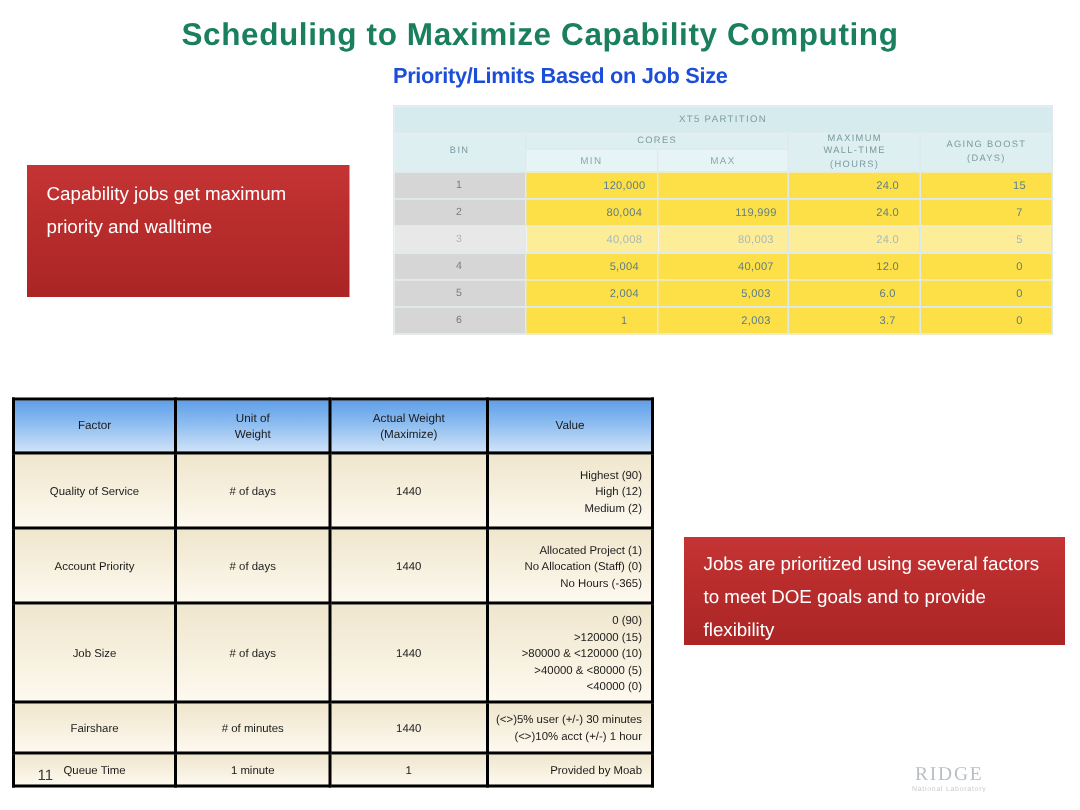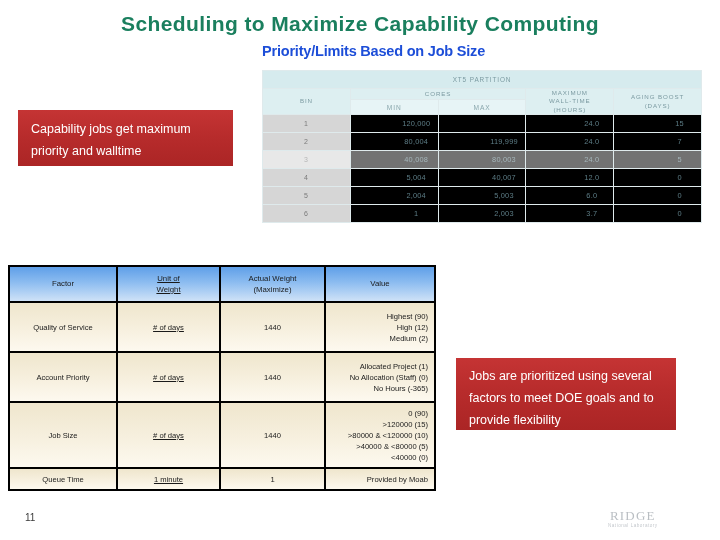--- a/index.html
+++ b/index.html
@@ -84,21 +84,21 @@
     height: 14px;
   }
   #xt5-table td.bin-cell {
     background: #d6d6d6;
     color: #7a7a7a;
     width: 52px;
     height: 17px;
     font-size: 7px;
   }
   #xt5-table td.val-cell {
-    background: #000000;
+    background: #fde047;
     color: #5d7d86;
     height: 17px;
     font-size: 7.4px;
     letter-spacing: 0.2px;
     padding-left: 44px;
   }
   #xt5-table tr.dim td { opacity: 0.55; }
 
   
   .callout {
@@ -107,26 +107,26 @@
     color: #ffffff;
     font-size: 12.5px;
     line-height: 1.75;
     padding: 9px 11px 9px 13px;
     box-sizing: border-box;
   }
   #callout-left {
     left: 18px;
     top: 110px;
     width: 215px;
-    height: 56px;
+    height: 88px;
   }
   #callout-right {
     left: 456px;
     top: 358px;
-    width: 220px;
+    width: 254px;
     height: 72px;
     padding-top: 8px;
   }
 
   
   #factors-table {
     position: absolute;
     left: 8px;
     top: 265px;
     width: 428px;
@@ -156,21 +156,21 @@
     text-align: right;
     padding-right: 6px;
   }
   .r-qos   td { height: 48px; }
   .r-acct  td { height: 48px; }
   .r-size  td { height: 64px; }
   .r-fair  td { height: 32px; }
   .r-queue td { height: 20px; }
 
   .col-factor { width: 98px; }
-  .col-unit   { width: 93px; text-decoration: underline; }
+  .col-unit   { width: 93px; }
   .col-weight { width: 95px; }
 
   
   #footer-left {
     position: absolute;
     left: 8px;
     top: 512px;
     display: flex;
     align-items: center;
     gap: 6px;
@@ -368,20 +368,26 @@
         <td class="col-unit"># of days</td>
         <td class="col-weight">1440</td>
         <td class="value-cell">Allocated Project  (1)<br>No Allocation (Staff)   (0)<br>No Hours  (-365)</td>
       </tr>
       <tr class="r-size">
         <td class="col-factor">Job Size</td>
         <td class="col-unit"># of days</td>
         <td class="col-weight">1440</td>
         <td class="value-cell">0  (90)<br>&gt;120000  (15)<br>&gt;80000  &amp; &lt;120000 (10)<br>&gt;40000 &amp;  &lt;80000    (5)<br>&lt;40000    (0)</td>
       </tr>
+      <tr class="r-fair">
+        <td class="col-factor">Fairshare</td>
+        <td class="col-unit"># of minutes</td>
+        <td class="col-weight">1440</td>
+        <td class="value-cell">(&lt;&gt;)5% user (+/-)  30 minutes<br>(&lt;&gt;)10% acct (+/-)       1 hour</td>
+      </tr>
       <tr class="r-queue">
         <td class="col-factor">Queue Time</td>
         <td class="col-unit">1 minute</td>
         <td class="col-weight">1</td>
         <td class="value-cell">Provided by Moab</td>
       </tr>
     </tbody>
 </table>
 
 <div id="footer-left">

